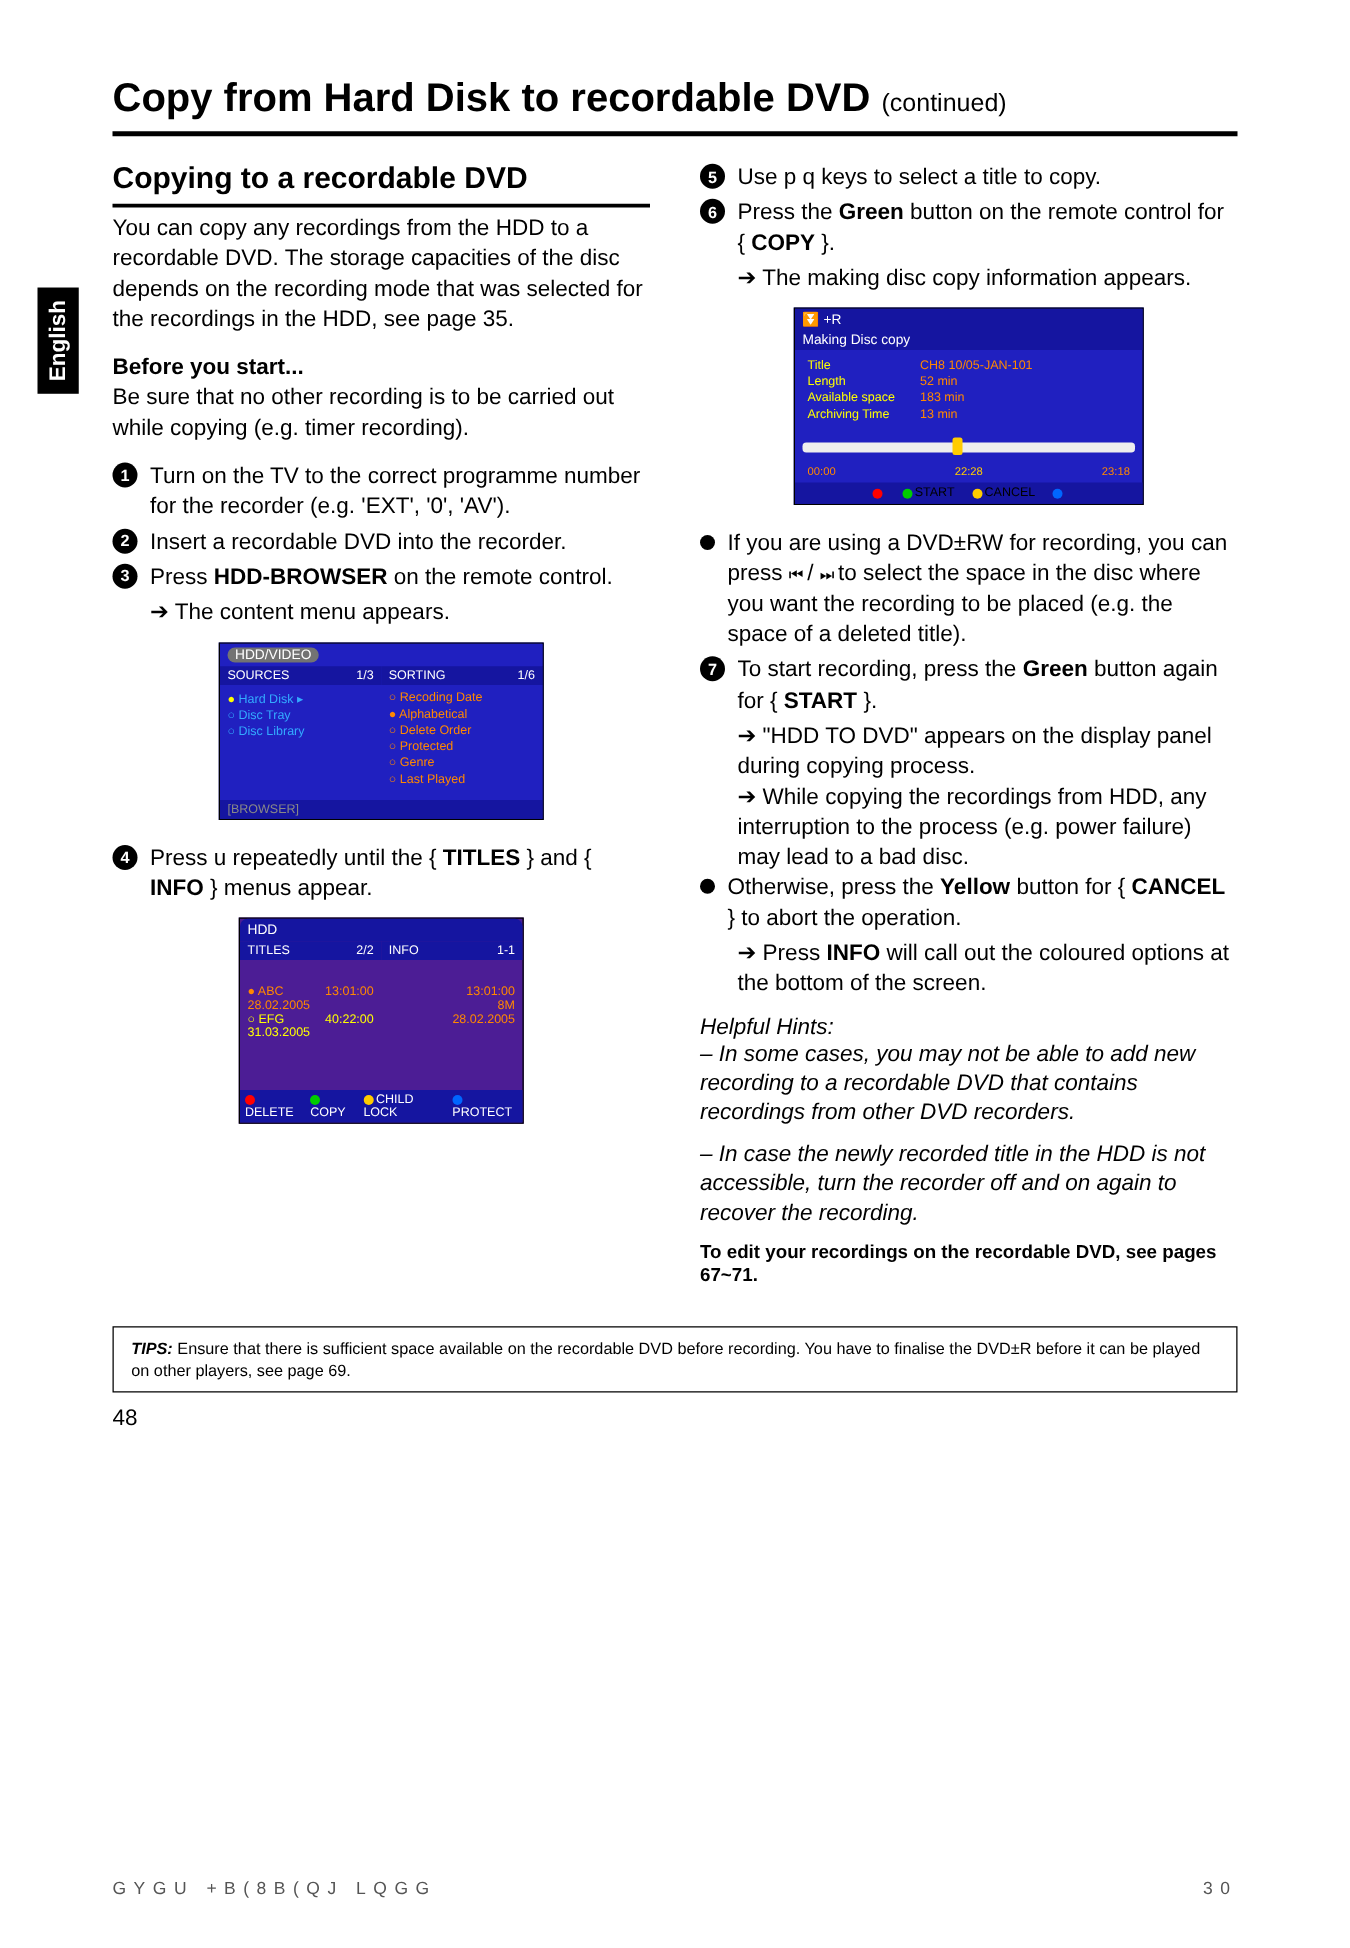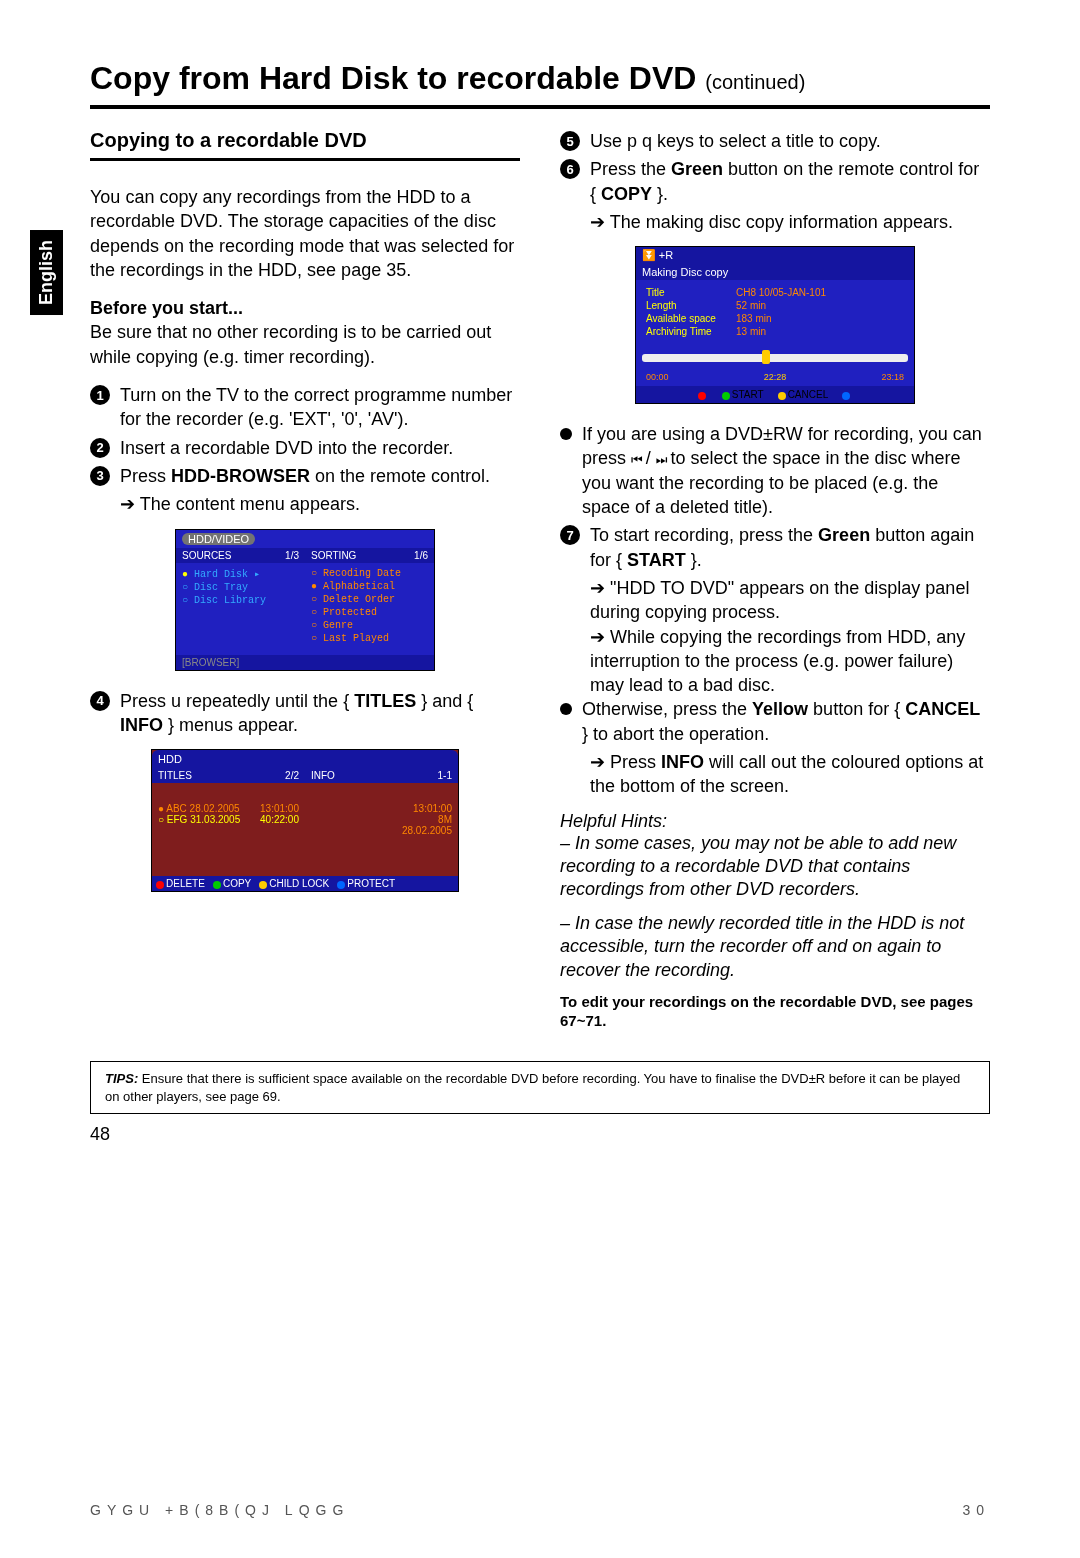--- a/index.html
+++ b/index.html
@@ -3,21 +3,21 @@
 <meta charset="utf-8">
 <style>
 * { box-sizing: border-box; margin: 0; padding: 0; }
 body { background: #fff; font-family: Arial, Helvetica, sans-serif; color: #000; }
 .page { width: 1080px; height: 1558px; margin: 0 auto; position: relative; background: #fff; padding: 60px 90px 40px 90px; }
 .tab { position: absolute; left: 30px; top: 230px; background: #000; color: #fff; font-weight: bold; font-size: 18px; padding: 10px 6px; writing-mode: vertical-rl; text-orientation: mixed; transform: rotate(180deg); }
 .title { font-size: 32px; font-weight: bold; border-bottom: 4px solid #000; padding-bottom: 8px; margin-bottom: 20px; }
 .title-small { font-size: 20px; font-weight: normal; }
 .cols { display: flex; gap: 40px; }
 .col { flex: 1; }
-.section { font-size: 20px; font-weight: bold; border-bottom: 3px solid #000; padding-bottom: 6px; margin-bottom: 24px; }
+.section { font-size: 24px; font-weight: bold; border-bottom: 3px solid #000; padding-bottom: 6px; margin-bottom: 4px; }
 p { font-size: 18px; line-height: 1.35; margin-bottom: 14px; }
 .sub { font-size: 18px; font-weight: bold; margin-bottom: 4px; }
 .step { display: flex; gap: 10px; margin-bottom: 4px; }
 .step-num { display: inline-flex; align-items: center; justify-content: center; width: 20px; height: 20px; border-radius: 50%; background: #000; color: #fff; font-size: 13px; font-weight: bold; flex-shrink: 0; margin-top: 2px; }
 .step-body { font-size: 18px; line-height: 1.35; }
 .arrow { margin-left: 30px; font-size: 18px; line-height: 1.35; }
 .arrow::before { content: "➔ "; }
 .bullet { display: flex; gap: 10px; margin-bottom: 4px; }
 .bullet-dot { width: 12px; height: 12px; border-radius: 50%; background: #000; flex-shrink: 0; margin-top: 6px; }
 .hint-title { font-style: italic; font-size: 18px; margin-top: 12px; }
@@ -28,27 +28,27 @@
 .pagenum { font-size: 18px; margin-top: 10px; }
 .footer { position: absolute; bottom: 40px; left: 90px; right: 90px; display: flex; justify-content: space-between; font-size: 14px; letter-spacing: 6px; color: #555; }
 
 .ui1 { width: 260px; border: 1px solid #000; margin: 12px auto 18px; background: #2020c0; }
 .ui-header { background: #2020c0; color: #fff; font-size: 11px; padding: 3px 6px; }
 .ui-header .pill { background: #737373; border-radius: 8px; padding: 0 6px; display: inline-block; }
 .ui-row { display: flex; }
 .ui-col { flex: 1; }
 .ui-colhead { background: #1515a0; color: #fff; font-size: 10px; display: flex; justify-content: space-between; padding: 2px 6px; }
 .ui-list { background: #2020c0; padding: 4px 6px 10px; min-height: 90px; }
-.ui-item { font-size: 10px; color: #3af; padding: 1px 0; font-family: Liberation Mono, monospace; }
+.ui-item { font-size: 10px; color: #3af; padding: 1px 0; }
 .ui-item .dot { color: #ff0; }
 .ui-item.sel .dot { color: #ff0; }
 .ui-item.alt .dot { color: #f80; }
 .ui-bar { background: #1515a0; color: #888; font-size: 10px; padding: 2px 6px; }
 
-.ui2 { width: 308px; border: 1px solid #000; margin: 12px auto 18px; background: #7f1d1d; }
+.ui2 { width: 228px; border: 1px solid #000; margin: 12px auto 18px; background: #4c1d95; }
 .ui2-header { background: #1515a0; color: #fff; font-size: 11px; padding: 3px 6px; border-radius: 6px 6px 0 0; }
 .ui2-row { display: flex; }
 .ui2-list { padding: 4px 6px 40px; font-size: 10px; color: #ff0; margin-top: 16px; }
 .ui2-list .line { display: flex; justify-content: space-between; }
 .ui2-bottom { background: #1515a0; font-size: 10px; padding: 2px 4px; display: flex; gap: 8px; }
 .ui2-bottom span { color: #fff; }
 .btn-dot { width: 8px; height: 8px; border-radius: 50%; display: inline-block; margin-right: 2px; vertical-align: middle; }
 .red { background: #f00; } .green { background: #0c0; } .yellow { background: #fc0; } .blue { background: #06f; }
 
 .ui3 { width: 280px; border: 1px solid #000; margin: 12px auto 18px; background: #2020c0; }

